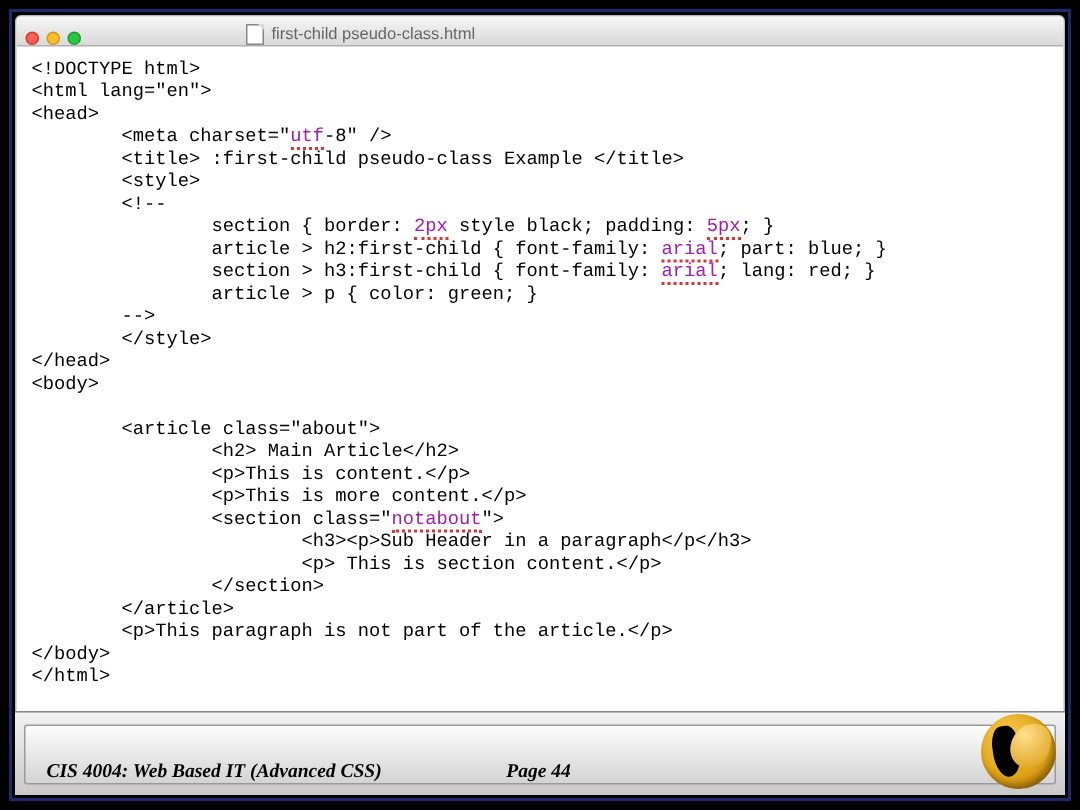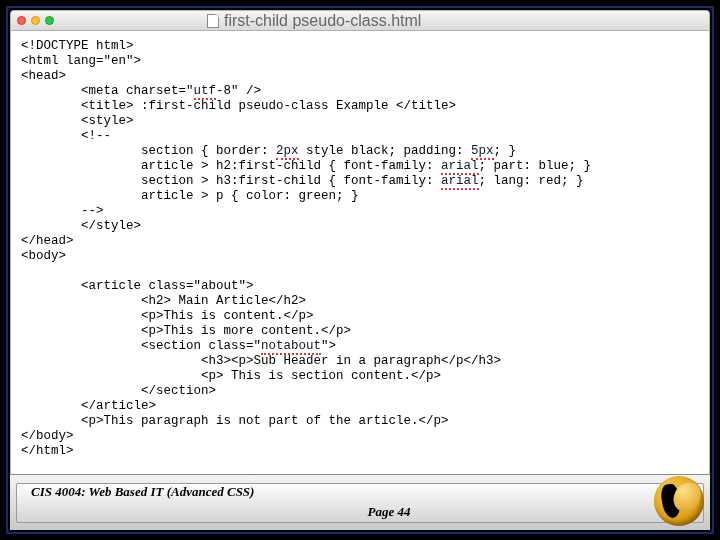--- a/index.html
+++ b/index.html
@@ -29,25 +29,24 @@
     background: #fff;
     border: 1px solid #b8b8b8;
     border-radius: 4px 4px 0 0;
     overflow: hidden;
   }
   .titlebar {
     height: 20px;
     background: linear-gradient(#f6f6f6,#d9d9d9);
     border-bottom: 1px solid #b0b0b0;
     display: flex;
-    align-items: center;
+    align-items: flex-end;
     padding: 0 6px;
-    font-size: 16px;
+    font-size: 11px;
     color: #555;
-    gap: 43px;
   }
   .traffic { display: flex; gap: 5px; margin-right: 110px; }
   .dot { width: 9px; height: 9px; border-radius: 50%; }
   .dot.red { background: #ff5f57; border:1px solid #d03a2a; }
   .dot.yel { background: #ffbd2e; border:1px solid #cf9a17; }
   .dot.grn { background: #28c940; border:1px solid #1a9a2c; }
   .tab-title { display:flex; align-items:center; gap:5px; color:#666; }
   .file-icon {
     width: 12px; height: 14px; background:#fff; border:1px solid #888;
     position: relative;
@@ -57,49 +56,49 @@
     border-top:4px solid #d9d9d9; border-left:4px solid transparent;
   }
   .code {
     padding: 8px 10px 10px 10px;
     font-family: "Courier New", Courier, monospace;
     font-size: 12.5px;
     line-height: 15px;
     color: #000;
     white-space: pre;
   }
-  .sq { color:#0f172a; border-bottom: 2px dotted #d33; }
+  .sq { color:#a21caf; border-bottom: 2px dotted #d33; }
   .footer {
     position: absolute;
     left: 2px;
     right: 2px;
     bottom: 2px;
     height: 56px;
     background: linear-gradient(#f3f3f3,#c9c9c9);
     border-top: 1px solid #888;
     display: flex;
     align-items: center;
   }
   .footer-inner {
     flex:1;
     height: 40px;
     margin: 4px 6px;
     background: linear-gradient(#fdfdfd,#d4d4d4);
     border:1px solid #9a9a9a;
     border-radius: 2px;
     display:flex;
-    align-items:flex-start;
+    align-items:flex-end;
     justify-content: flex-start;
     padding: 0 14px;
     font-family: "Times New Roman", serif;
     font-style: italic;
     font-weight: bold;
     font-size: 13px;
     color:#000;
-    gap: 68px;
+    gap: 38px;
   }
   .footer-inner .course { flex: 0 0 auto; width: 250px; }
   .footer-inner .page { flex: 0 0 auto; width: 80px; text-align:center;margin-top:20px; }
   .footer-inner .author { flex: 0 0 auto; }
   .logo {
     width: 50px; height: 50px;
     position:absolute; right: 6px; bottom: 4px;
     border-radius: 50%;
     background: radial-gradient(circle at 35% 30%, #f7c94a 0%, #e2a418 55%, #b97b06 100%);
     box-shadow: inset -2px -3px 5px rgba(0,0,0,.35);

